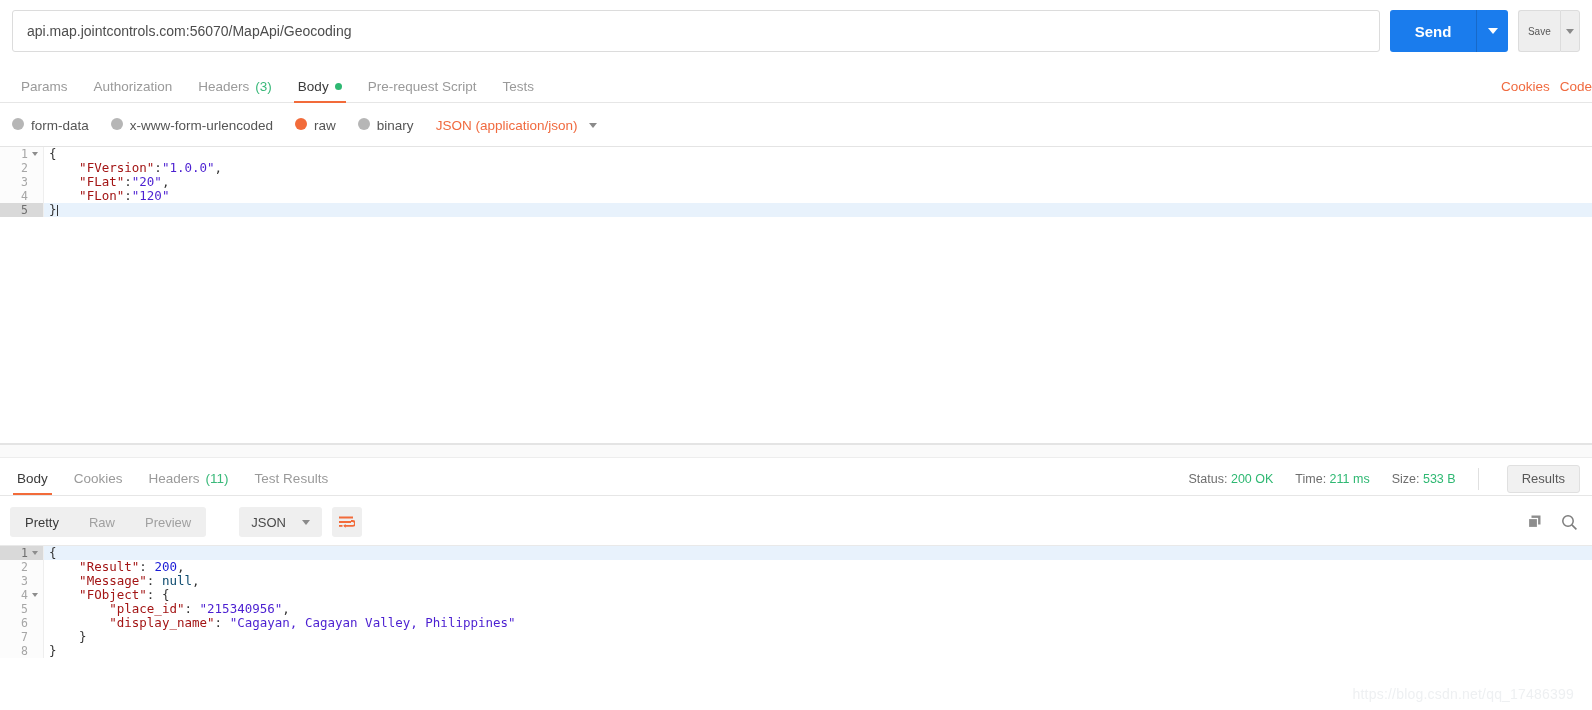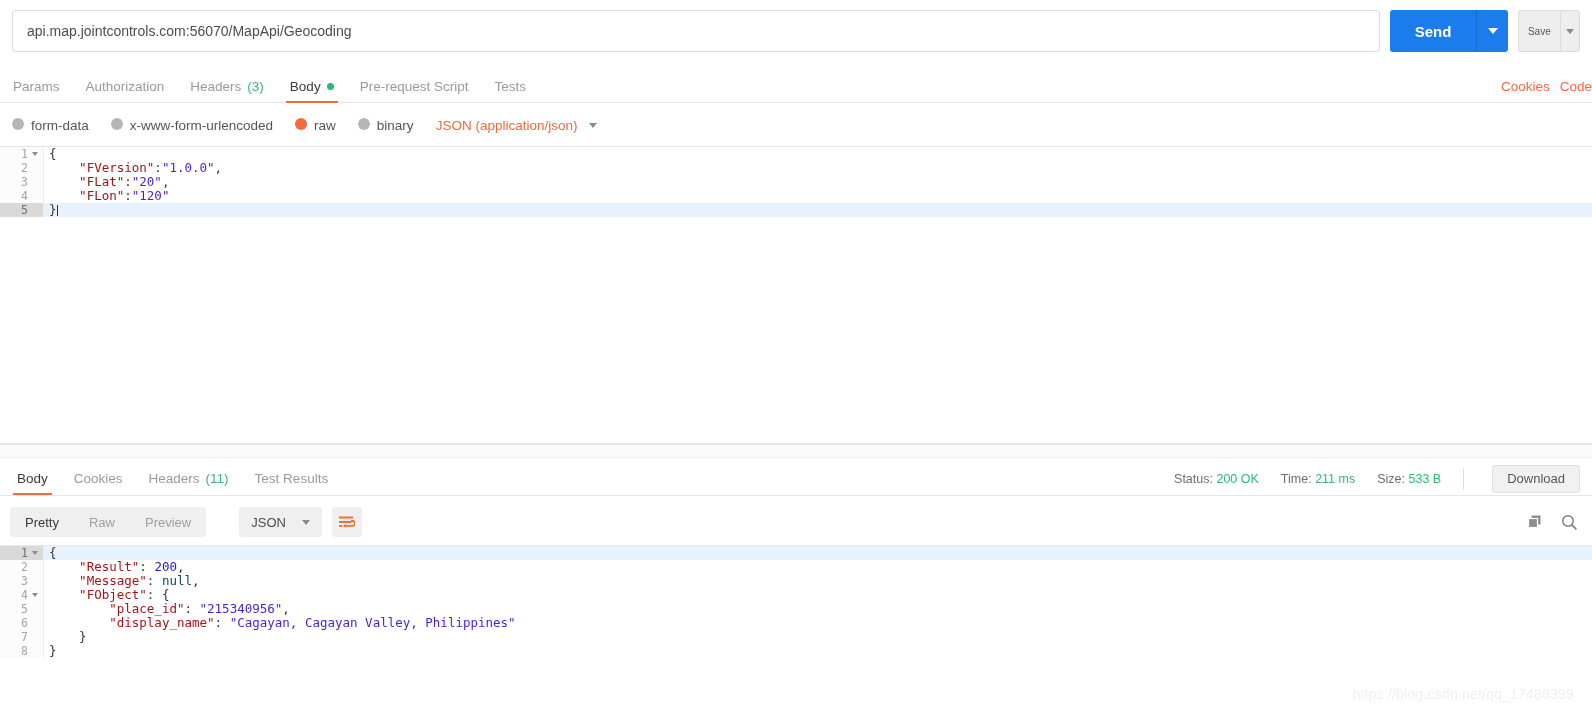--- a/index.html
+++ b/index.html
@@ -101,21 +101,21 @@
     display: flex; align-items: center; justify-content: center;
     cursor: pointer;
   }
 
   
   .req-tabs {
     position: absolute; left: 0; top: 70px;
     width: 1592px; height: 33px;
     border-bottom: 1px solid #e6e6e6;
     display: flex; align-items: flex-end;
-    padding-left: 0;
+    padding-left: 8px;
   }
   .rtab {
     position: relative;
     height: 32px;
     padding: 0 13px;
     display: flex; align-items: center; gap: 6px;
     font-size: 13.5px; color: #9a9a9a;
     cursor: pointer;
   }
   .rtab.active { color: #3b3b3b; }
@@ -456,21 +456,21 @@
       </span>
       <span>
         <span>Time:</span>
         <span class="meta-val">211 ms</span>
       </span>
       <span>
         <span>Size:</span>
         <span class="meta-val">533 B</span>
       </span>
       <span class="meta-sep"></span>
-      <span class="dl-btn">Download</span>
+      <span class="dl-btn">Results</span>
     </div>
   </div>
 
   <div class="resp-toolbar">
     <div class="seg">
       <div class="seg-item active">Pretty</div>
       <div class="seg-item">Raw</div>
       <div class="seg-item">Preview</div>
     </div>
     <div class="fmt-select">

